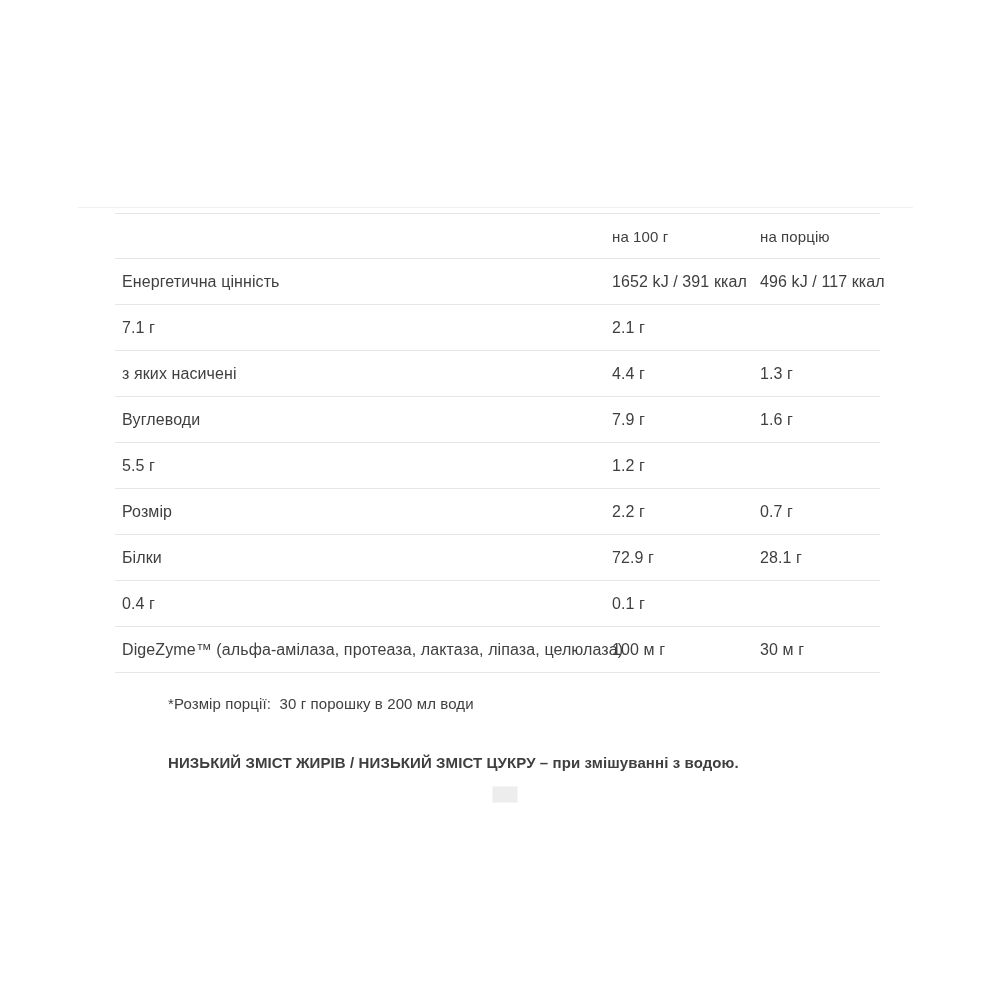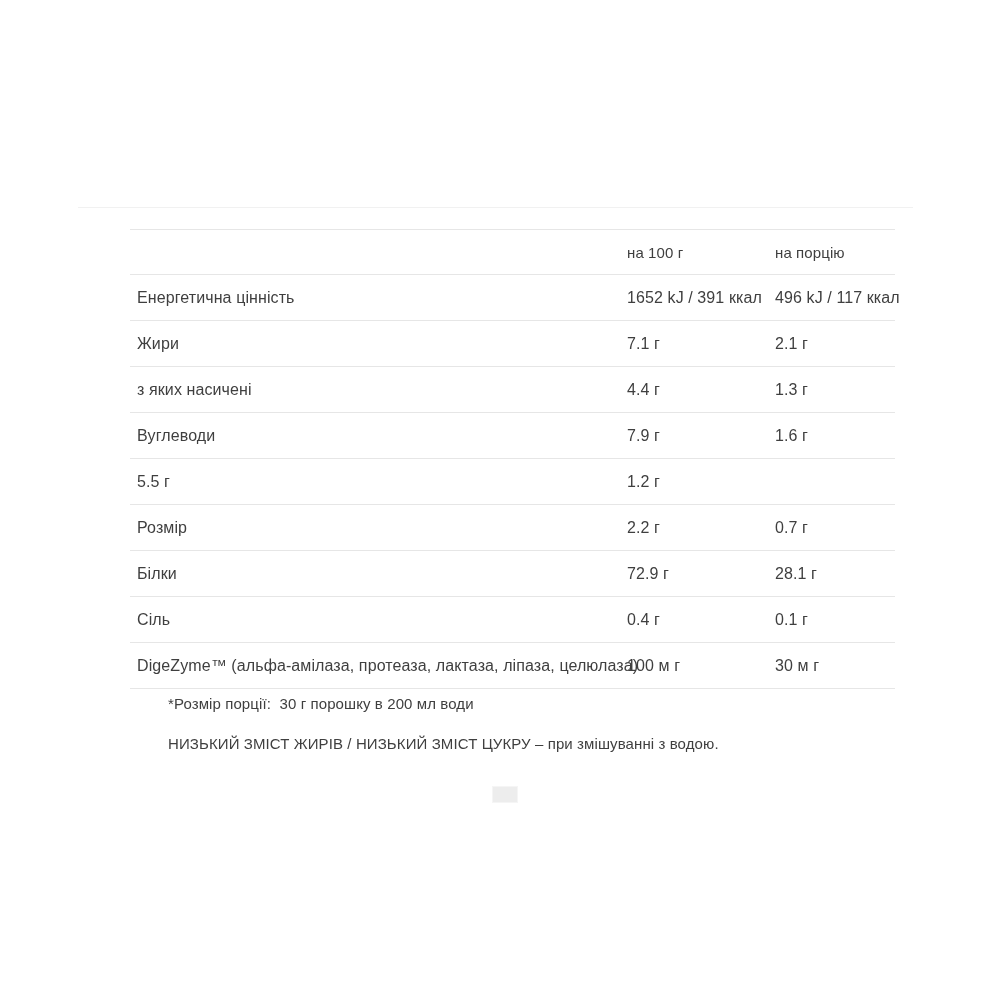--- a/index.html
+++ b/index.html
@@ -14,26 +14,25 @@
 
   .section-divider {
     position: absolute;
     left: 78px; top: 207px;
     width: 835px; height: 1px;
     background: #f1f1f1;
   }
 
   .nutrition-table {
     position: absolute;
-    left: 130px; top: 213px;
+    left: 115px; top: 213px;
     width: 765px;
     color: #3f3f3f;
     font-size: 16px;
     border-bottom: 1px solid #e6e6e6;
-    margin-top: 16px;
   }
   .t-row {
     display: grid;
     grid-template-columns: 490px 148px 1fr;
     align-items: center;
     height: 46px;
     border-top: 1px solid #e6e6e6;
     padding-left: 7px;
   }
   .t-row.header-row { height: 45px; }
@@ -43,21 +42,21 @@
   .note {
     position: absolute;
     left: 120px;
     color: #3f3f3f;
     font-size: 15px;
     white-space: pre-wrap;
     letter-spacing: 0.1px;
     margin-left: 48px;
   }
   .note-serving { top: 695px; }
-  .note-claims  { top: 735px; }
+  .note-claims  { top: 754px; font-weight: bold; }
 
   .placeholder-square {
     position: absolute;
     left: 492px; top: 786px;
     width: 26px; height: 17px;
     background: #ededed;
     border: 1px solid #f5f5f5;
   }
 </style>
 </head>
@@ -75,21 +74,20 @@
       <div>на порцію</div>
     </div>
 
     <div class="t-row">
       <div>Енергетична цінність</div>
       <div>1652 kJ / 391 ккал</div>
       <div>496 kJ / 117 ккал</div>
     </div>
 
     <div class="t-row">
-      <div>Жири</div>
       <div>7.1 г</div>
       <div>2.1 г</div>
     </div>
 
     <div class="t-row">
       <div>з яких насичені</div>
       <div>4.4 г</div>
       <div>1.3 г</div>
     </div>
 
@@ -110,21 +108,20 @@
       <div>0.7 г</div>
     </div>
 
     <div class="t-row">
       <div>Білки</div>
       <div>72.9 г</div>
       <div>28.1 г</div>
     </div>
 
     <div class="t-row">
-      <div>Сіль</div>
       <div>0.4 г</div>
       <div>0.1 г</div>
     </div>
 
     <div class="t-row">
       <div>DigeZyme™ (альфа-амілаза, протеаза, лактаза, ліпаза, целюлаза)</div>
       <div>100 м г</div>
       <div>30 м г</div>
     </div>
 

